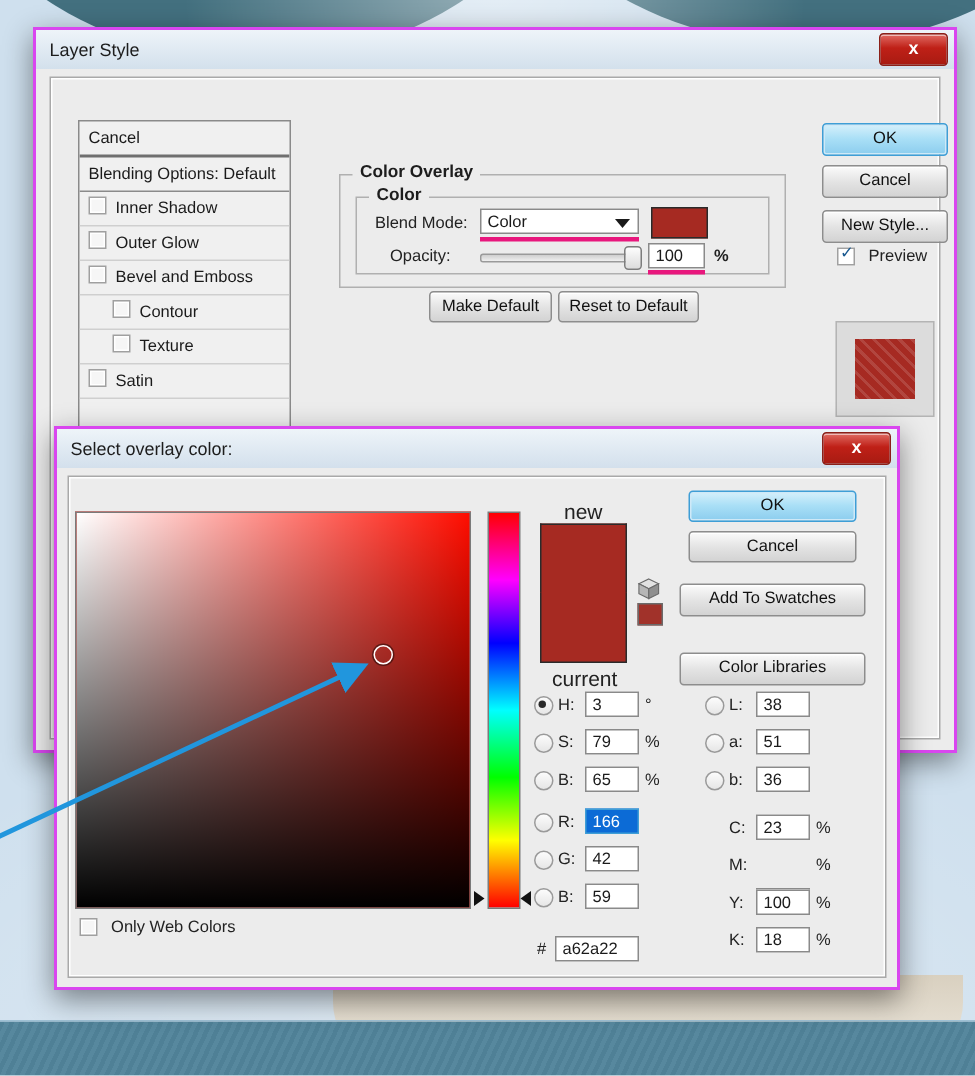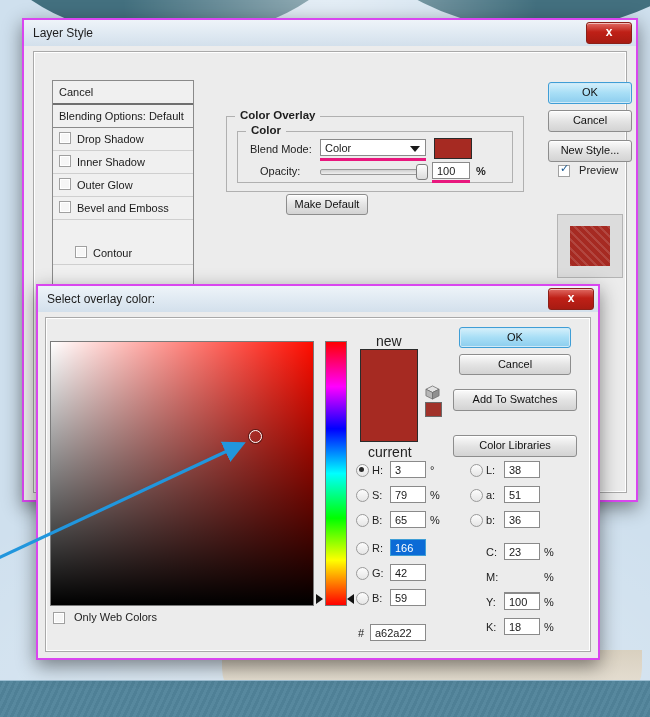--- a/index.html
+++ b/index.html
@@ -42,21 +42,21 @@
   #layerstyle{left:22px;top:18px;width:612px;height:480px;}
   #lsInner{left:10px;top:6px;right:10px;bottom:8px;}
   #styleList{position:absolute;left:28px;top:34px;width:140px;height:222px;
     background:#f0f0f0;border:1px solid #8a8a8a;overflow:hidden;}
   .srow{height:22px;line-height:22px;padding-left:6px;border-bottom:1px solid #cfcfcf;
     font-size:11px;white-space:nowrap;cursor:pointer;}
   .srow.head{font-weight:normal;border-bottom:2px solid #6f6f6f;}
   .srow.head2{border-bottom:1px solid #8a8a8a;}
   .cb{display:inline-block;width:10px;height:10px;border:1px solid #a0a0a0;background:#f6f6f6;
     vertical-align:-1px;margin-right:6px;box-shadow:inset 0 0 0 1px #fff;}
-  .srow.indent{padding-left:22px;margin-top:22px;}
+  .srow.indent{padding-left:22px;}
   
   .grp{position:absolute;border:1px solid #b0b0b0;}
   .grp>.lg{position:absolute;top:-8px;left:8px;background:#ececec;padding:0 5px;
     font-weight:bold;font-size:11.5px;color:#1d1d1d;}
   #gOverlay{left:202px;top:70px;width:296px;height:74px;}
   #gColor{left:10px;top:14px;width:274px;height:50px;}
   .lbl{position:absolute;font-size:11px;color:#222;}
   .field{position:absolute;background:#fff;border:1px solid #8a8a8a;height:17px;line-height:17px;
     font-size:11px;padding:0 4px;box-sizing:border-box;}
   .pinkline{position:absolute;height:3px;background:#e8177d;}
@@ -116,21 +116,20 @@
     <span class="tt">Layer Style</span>
     <div class="closebtn">x</div>
   </div>
   <div class="body">
     <div class="inner" id="lsInner"></div>
 
     <div id="styleList">
       <div class="srow head">Cancel</div>
       <div class="srow head2">Blending Options: Default</div>
       <div id="effectRows">
-          <div class="srow"><span class="cb"></span><span>Drop Shadow</span></div>
           <div class="srow"><span class="cb"></span><span>Inner Shadow</span></div>
           <div class="srow"><span class="cb"></span><span>Outer Glow</span></div>
           <div class="srow"><span class="cb"></span><span>Bevel and Emboss</span></div>
           <div class="srow indent"><span class="cb"></span><span>Contour</span></div>
           <div class="srow indent"><span class="cb"></span><span>Texture</span></div>
           <div class="srow"><span class="cb"></span><span>Satin</span></div>
         </div>
     </div>
 
     <div class="grp" id="gOverlay">
@@ -148,20 +147,21 @@
         <span class="lbl" style="left:22px;top:33px;">Opacity:</span>
         <div class="slider" style="left:82px;top:37px;width:103px;"></div>
         <div class="knob" style="left:178px;top:32px;"></div>
         <div class="field" style="left:194px;top:30px;width:38px;text-align:left;">100</div>
         <div class="pinkline" style="left:194px;top:48px;width:38px;"></div>
         <span class="lbl" style="left:238px;top:33px;font-weight:bold;">%</span>
       </div>
     </div>
 
     <div class="btn" style="left:262px;top:148px;width:80px;height:19px;line-height:18px;">Make Default</div>
+    <div class="btn" style="left:348px;top:148px;width:92px;height:19px;line-height:18px;">Reset to Default</div>
 
     <div class="btn def" style="left:524px;top:36px;width:82px;height:20px;line-height:19px;">OK</div>
     <div class="btn" style="left:524px;top:64px;width:82px;height:20px;line-height:19px;">Cancel</div>
     <div class="btn" style="left:524px;top:94px;width:82px;height:20px;line-height:19px;">New Style...</div>
 
     <div style="position:absolute;left:534px;top:119px;">
       <span class="cb" id="prevCb" style="background:#fff;position:relative;"><span style="position:absolute;left:1px;top:-4px;color:#18588f;font-size:11px;">✓</span></span>
       <span class="lbl" style="position:relative;top:-2px;">Preview</span>
     </div>
     <div id="prevBox">

